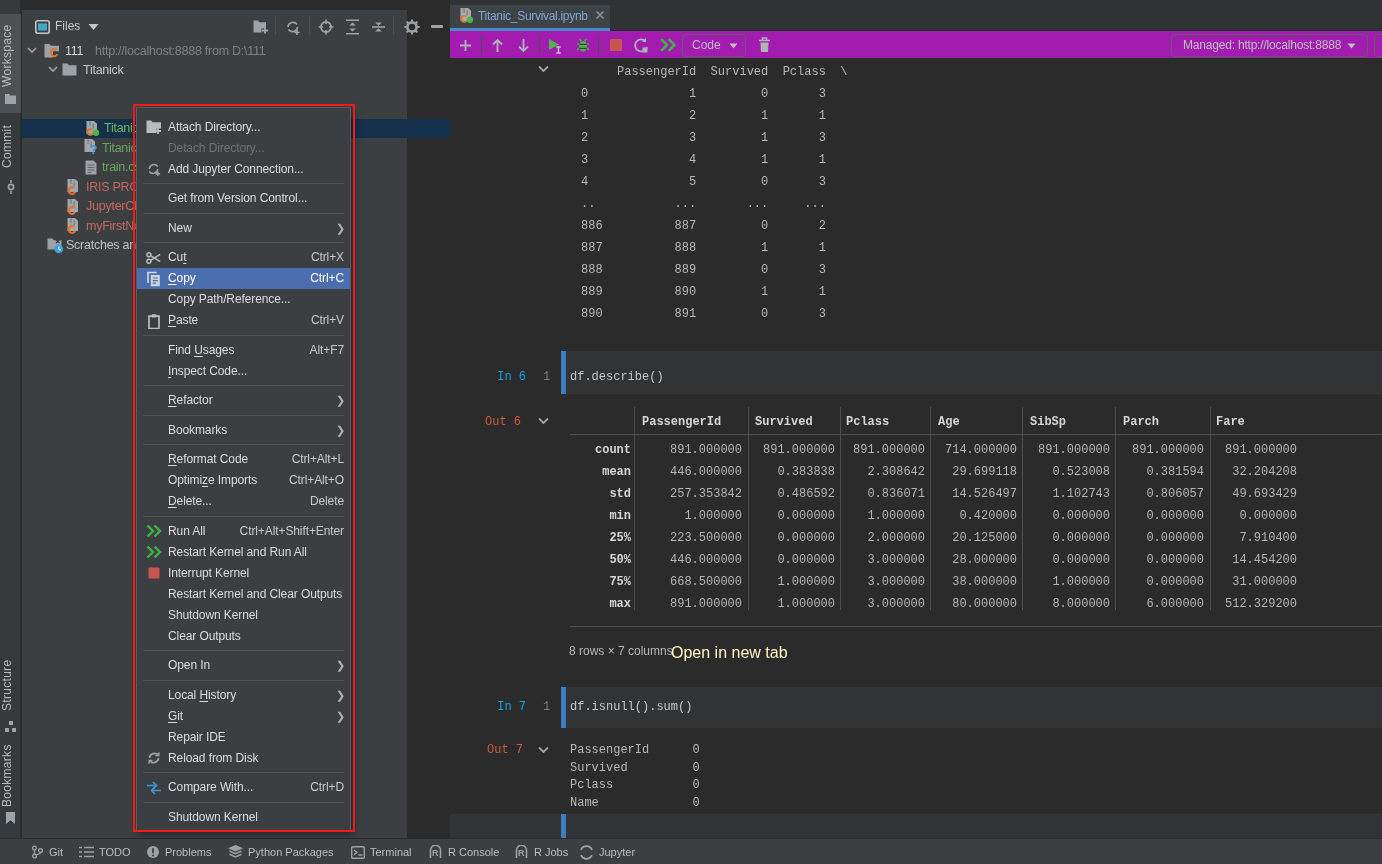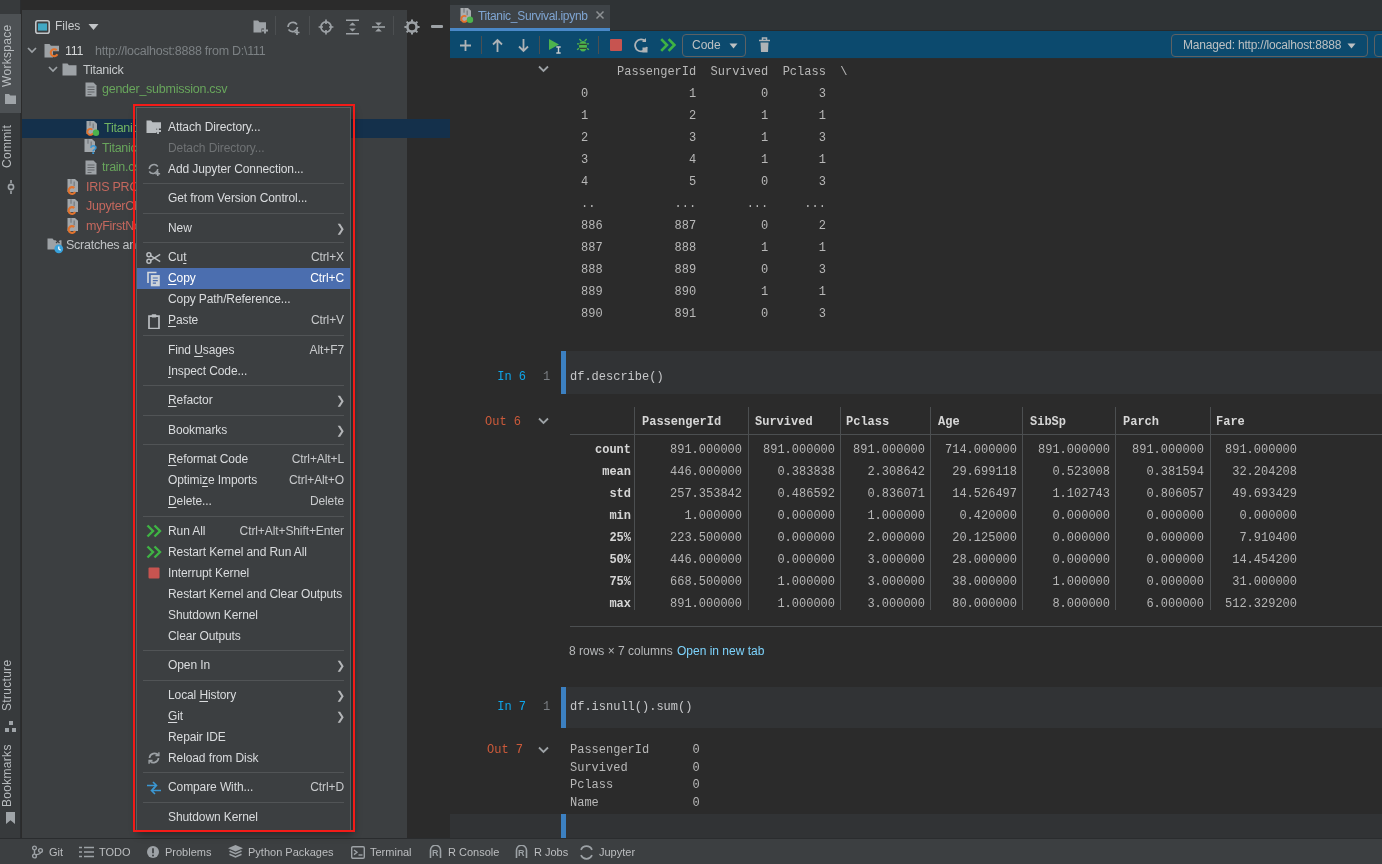--- a/index.html
+++ b/index.html
@@ -11,21 +11,21 @@
 
 #stripe{left:0;top:0;width:21px;height:838px;background:#373a3c;border-right:1px solid #2b2d2f}
 .vlab{position:absolute;left:0;width:21px;color:#b8bcbf;font-size:12px;writing-mode:vertical-rl;transform:rotate(180deg);text-align:center;letter-spacing:.3px}
 
 #files{left:22px;top:10px;width:385px;height:838px;background:#3c3f41}
 .trow{position:absolute;left:0;width:428px;height:19px;font-size:12.5px;letter-spacing:-0.25px;white-space:nowrap}
 .trow span{vertical-align:middle}
 
 #edit{left:450px;top:0;width:932px;height:838px;background:#2b2b2b}
 #tabbar{left:0;top:0;width:932px;height:31px;background:#2f3335;border-bottom:1px solid #272a2c}
-#toolbar{left:0;top:31px;width:932px;height:28px;background:#0c4a6e;border-bottom:1px solid #2a2d2f}
+#toolbar{left:0;top:31px;width:932px;height:28px;background:#a21caf;border-bottom:1px solid #2a2d2f}
 .cellstrip{position:absolute;left:111px;width:821px;background:#313335;border-left:5px solid #3c80c1}
 .inlab{position:absolute;font-family:"Liberation Mono",monospace;font-size:12px;color:#0ea5e9;text-align:right;width:38px}
 .outlab{position:absolute;font-family:"Liberation Mono",monospace;font-size:12px;color:#cb5a3a;text-align:center;width:46px}
 .sep-v{position:absolute;width:1px;background:#4c4f51}
 .sep-h{position:absolute;height:1px;background:#4c4f51}
 .thead{font-size:12px;font-weight:bold;color:#d6d6d6}
 .tcol{font-size:12px;line-height:22px;text-align:right;color:#b5b5b5;white-space:nowrap}
 
 #status{left:0;top:838px;width:1382px;height:26px;background:#3c3f41;border-top:1px solid #2a2c2e;font-size:11px;color:#bcbec0}
 .sitem{position:absolute;top:0;height:26px;display:flex;align-items:center;gap:5px;white-space:nowrap}
@@ -120,27 +120,20 @@
     <span class="a" style="left:73px;top:2.5px;color:#7c8184">http://localhost:8888 from D:\111</span>
   </div>
   <div class="trow" style="top:50px">
     <svg class="a" style="left:26px;top:6px" width="10" height="7" viewBox="0 0 10 7">
         <path d="M1 1l4 4 4-4" fill="none" stroke="#9da2a6" stroke-width="1.7"></path>
       </svg>
     <svg class="a" style="left:40px;top:3px" width="15" height="13" viewBox="0 0 15 13">
         <path d="M0.5 0.5h5l1.4 1.8h7.6v10.2H0.5z" fill="#9da2a6"></path>
       </svg>
     <span class="a" style="left:61px;top:2.5px;color:#c4c7c9">Titanick</span>
-  </div>
-  <div class="trow" style="top:69.5px">
-    <svg class="a" style="left:63px;top:2px" width="12" height="15" viewBox="0 0 12 15">
-        <path d="M0.5 0.5h8L11.5 3.5v11h-11z" fill="#9da2a6"></path>
-        <path d="M2.5 5h7M2.5 7.5h7M2.5 10h7M2.5 12.5h4" stroke="#64676a" stroke-width="1.2"></path>
-      </svg>
-    <span class="a" style="left:80px;top:2.5px;color:#68a55c">gender_submission.csv</span>
   </div>
   <div class="trow" style="top:108.5px;background:#14304b">
     <svg class="a" style="left:63px;top:1px" width="16" height="17" viewBox="0 0 16 17">
         <path d="M1.5 1h7.5L12 3.7V14h-10.5z" fill="#a2a7ab"></path>
         <path d="M5 1.2v4.6M8.2 3.6v4.6" stroke="#787c80" stroke-width="1.3"></path>
         <path d="M7.3 9.6a3 3 0 1 0 .7 3.6" fill="none" stroke="#e2732d" stroke-width="1.9"></path>
         <circle cx="11" cy="12.7" r="3.2" fill="#4db34d"></circle>
       </svg>
     <span class="a" style="left:82px;top:2.5px;color:#72b362">Titanic_Survival.ipynb</span>
   </div>
@@ -302,21 +295,21 @@
   <div class="mono a thead" style="left:766px;top:415px">Fare</div>
   <div class="mono a tcol" style="right:751px;top:438.5px;font-weight:bold;color:#d6d6d6">count<br>mean<br>std<br>min<br>25%<br>50%<br>75%<br>max</div>
   <div class="mono a tcol" style="right:640px;top:438.5px">891.000000<br>446.000000<br>257.353842<br>1.000000<br>223.500000<br>446.000000<br>668.500000<br>891.000000</div>
   <div class="mono a tcol" style="right:547px;top:438.5px">891.000000<br>0.383838<br>0.486592<br>0.000000<br>0.000000<br>0.000000<br>1.000000<br>1.000000</div>
   <div class="mono a tcol" style="right:457px;top:438.5px">891.000000<br>2.308642<br>0.836071<br>1.000000<br>2.000000<br>3.000000<br>3.000000<br>3.000000</div>
   <div class="mono a tcol" style="right:365px;top:438.5px">714.000000<br>29.699118<br>14.526497<br>0.420000<br>20.125000<br>28.000000<br>38.000000<br>80.000000</div>
   <div class="mono a tcol" style="right:272px;top:438.5px">891.000000<br>0.523008<br>1.102743<br>0.000000<br>0.000000<br>0.000000<br>1.000000<br>8.000000</div>
   <div class="mono a tcol" style="right:178px;top:438.5px">891.000000<br>0.381594<br>0.806057<br>0.000000<br>0.000000<br>0.000000<br>0.000000<br>6.000000</div>
   <div class="mono a tcol" style="right:85px;top:438.5px">891.000000<br>32.204208<br>49.693429<br>0.000000<br>7.910400<br>14.454200<br>31.000000<br>512.329200</div>
   <div class="a" style="left:119px;top:644px;font-size:12px;color:#b6b8ba">8 rows × 7 columns</div>
-  <div class="a" style="left:227px;top:644px;font-size:12px;color:#7dd3fc">Open in new tab</div>
+  <div class="a" style="left:221px;top:644px;font-size:16px;color:#fef9c3">Open in new tab</div>
 
   <div class="cellstrip" style="top:687px;height:41px"></div>
   <div class="inlab" style="left:38px;top:700px">In 7</div>
   <div class="a mono" style="left:93px;top:700px;font-size:12px;color:#7a7e82">1</div>
   <div class="a mono" style="left:120px;top:700px;font-size:12px;color:#c7c8ca">df.isnull().sum()</div>
 
   <div class="outlab" style="left:32px;top:743px">Out 7</div>
   <svg class="a" style="left:88px;top:746px" width="11" height="8" viewBox="0 0 11 8">
       <path d="M1 1.5l4.5 4.5L10 1.5" fill="none" stroke="#9da2a6" stroke-width="1.8"></path>
     </svg>

